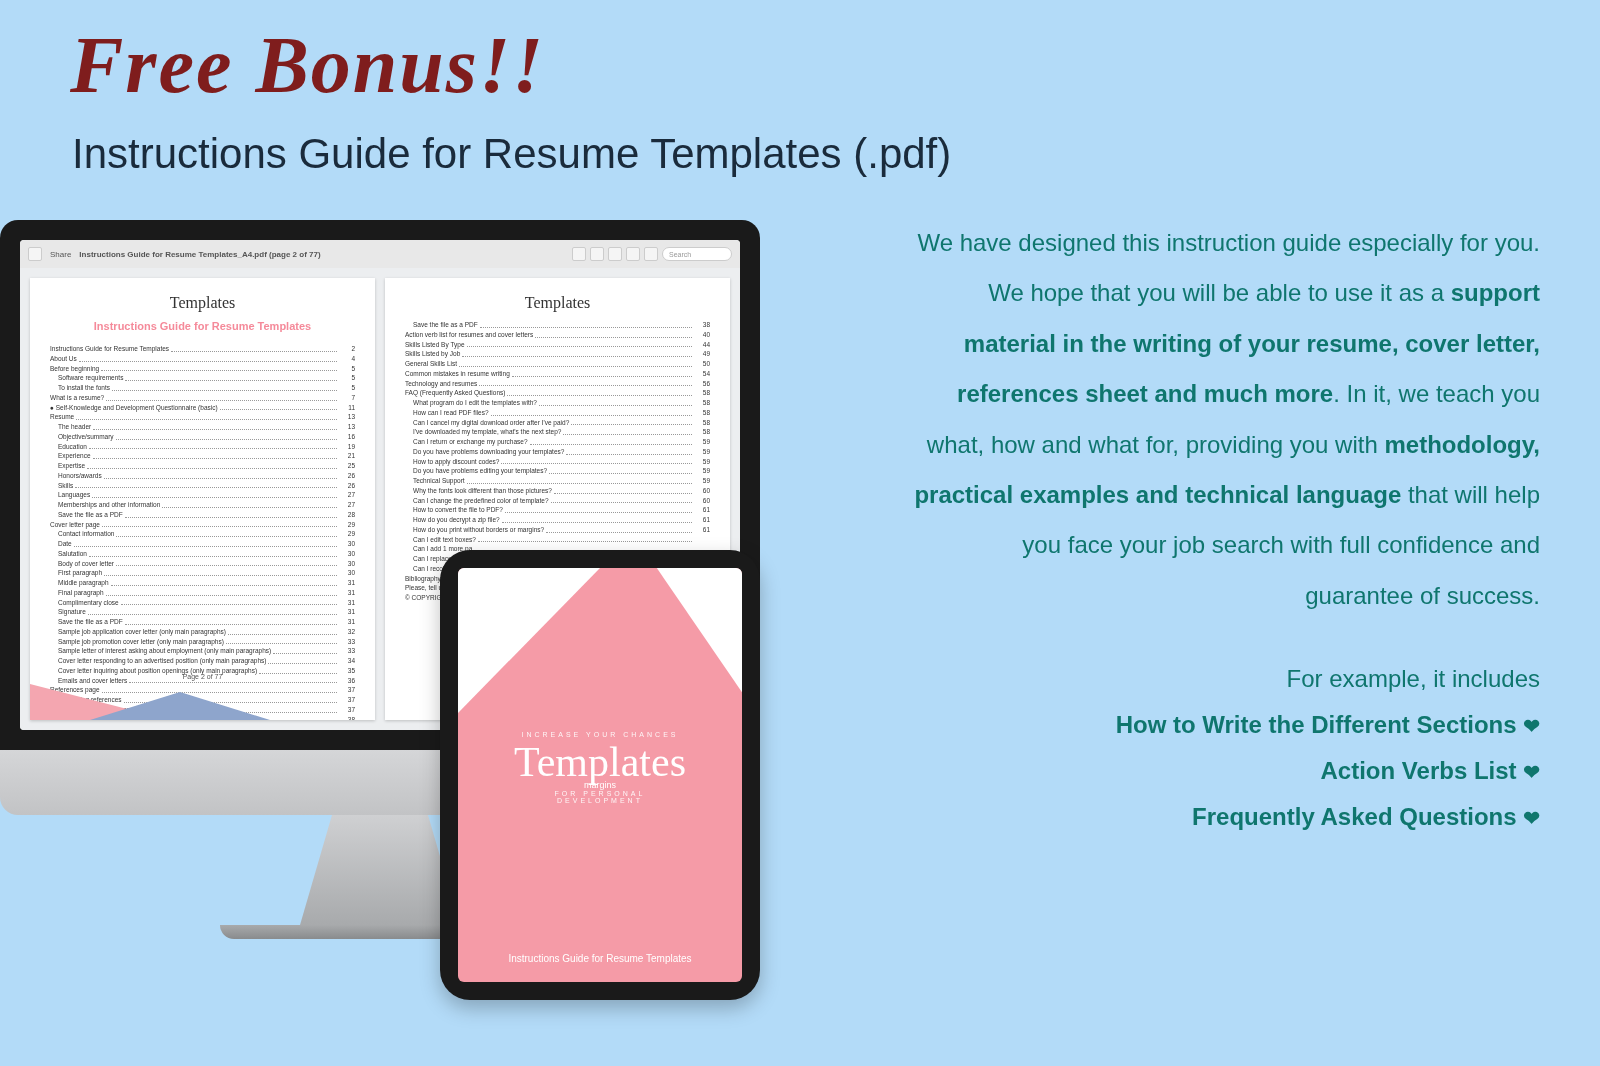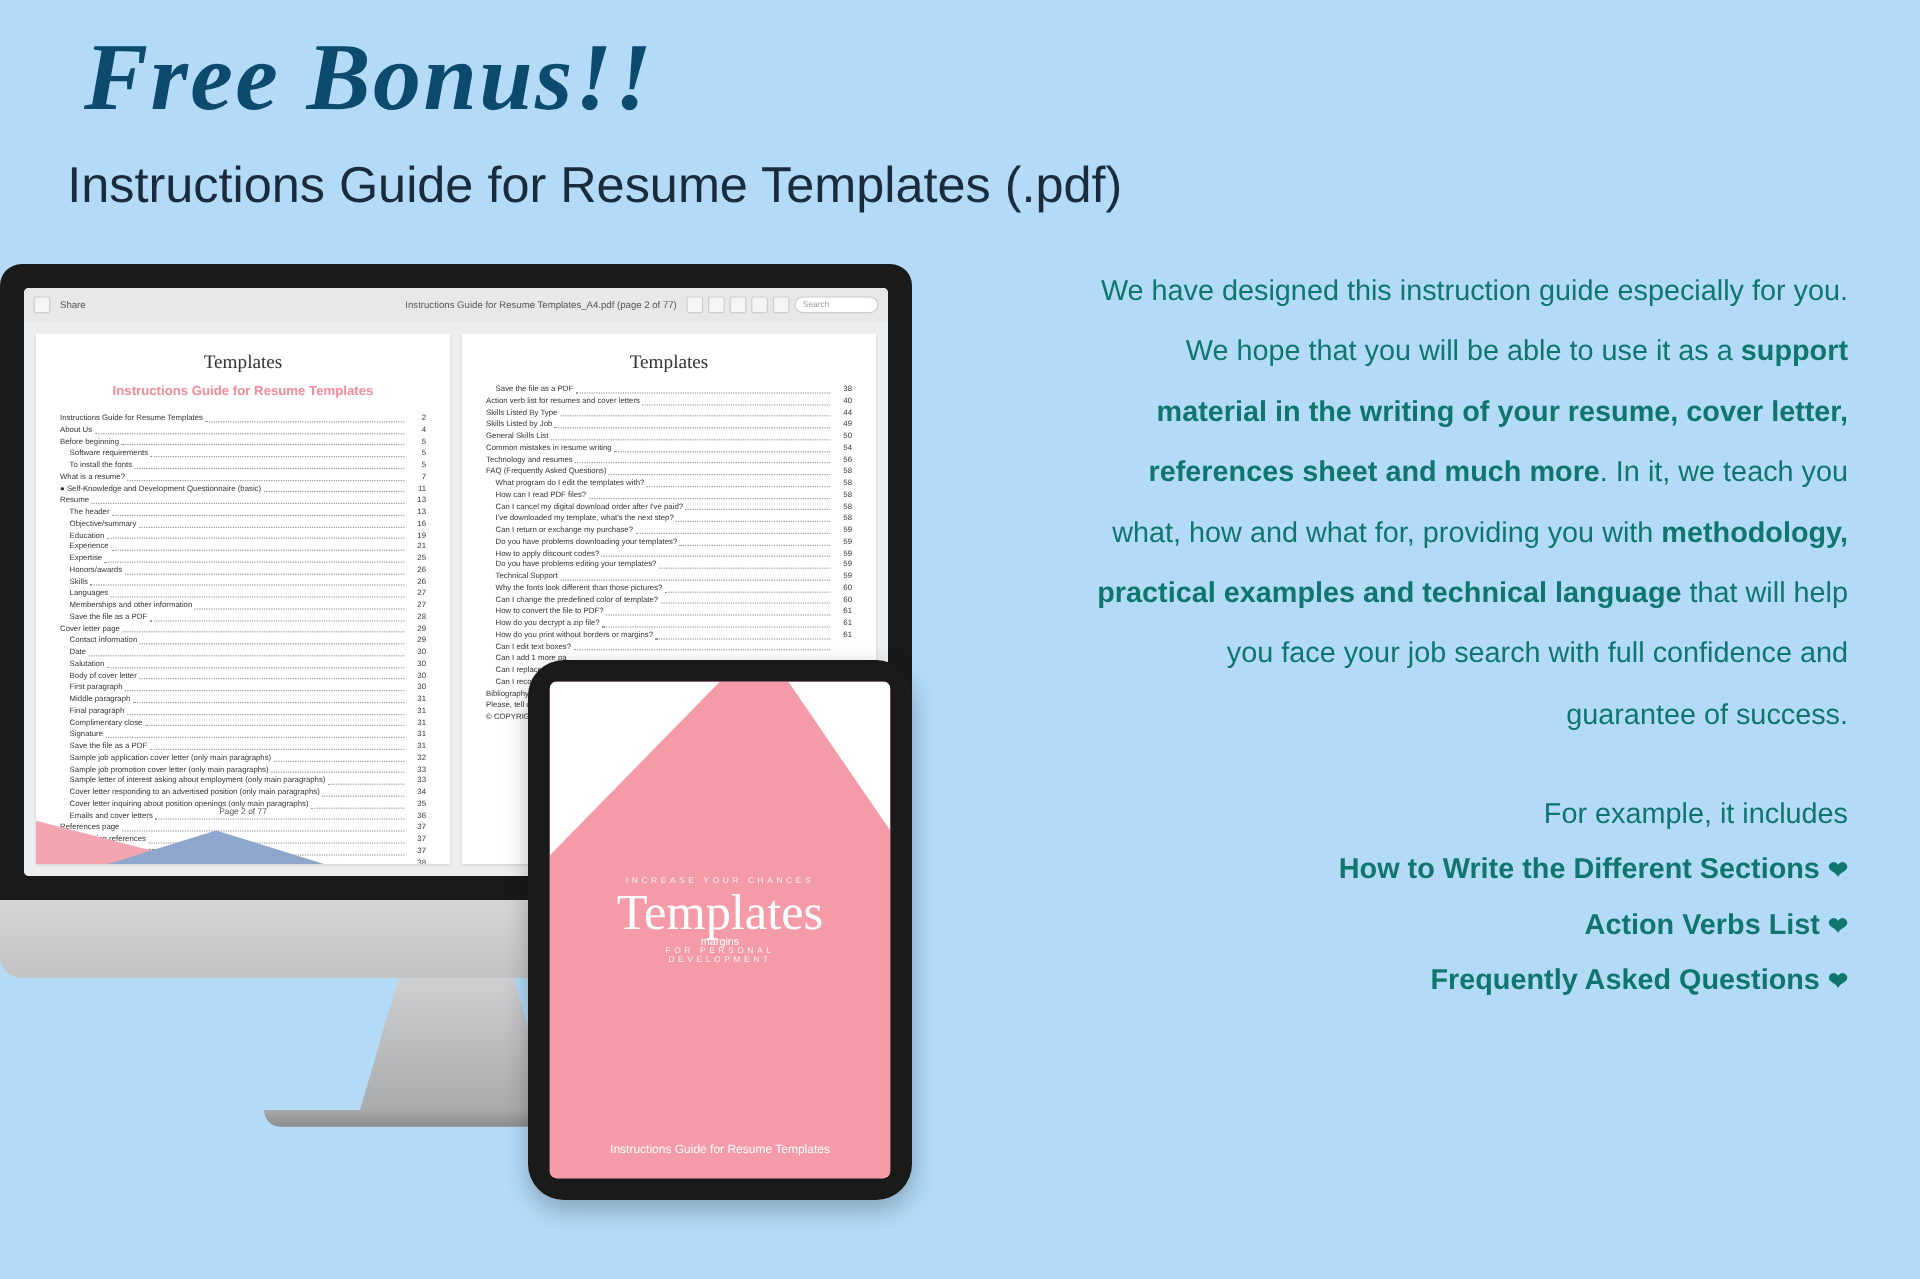--- a/index.html
+++ b/index.html
@@ -12,28 +12,28 @@
     overflow: hidden;
     position: relative;
   }
   .headline {
     position: absolute;
     top: 20px;
     left: 70px;
     font-family: "Brush Script MT", cursive;
     font-size: 80px;
     font-weight: 700;
-    color: #0c4a6e;
+    color: #7f1d1d;
     font-style: italic;
     letter-spacing: 2px;
   }
   .subtitle {
     position: absolute;
     top: 130px;
-    left: 56px;
+    left: 72px;
     font-size: 42px;
     font-weight: 400;
     color: #1a2b3c;
   }
   .devices {
     position: absolute;
     top: 200px;
     left: 0;
     width: 800px;
     height: 866px;
@@ -87,21 +87,21 @@
   .preview-toolbar {
     height: 28px;
     background: #e8e8e8;
     display: flex;
     align-items: center;
     padding: 0 8px;
     font-size: 8px;
     color: #555;
     gap: 8px;
   }
-  .tb-title { flex: 1; text-align: right; font-size: 8px; }
+  .tb-title { flex: 1; text-align: left; font-size: 8px; font-weight: bold; }
   .tb-icons { display: flex; gap: 4px; align-items: center; font-size: 7px; }
   .tb-icon { width: 14px; height: 14px; border: 1px solid #ccc; border-radius: 2px; background: #f5f5f5; }
   .tb-search { width: 70px; height: 14px; border: 1px solid #ccc; border-radius: 8px; background: #fff; font-size: 7px; color: #999; padding: 0 6px; display: flex; align-items: center; }
   .pages {
     display: flex;
     height: calc(100% - 28px);
     gap: 10px;
     padding: 10px;
     background: #eceef0;
   }

